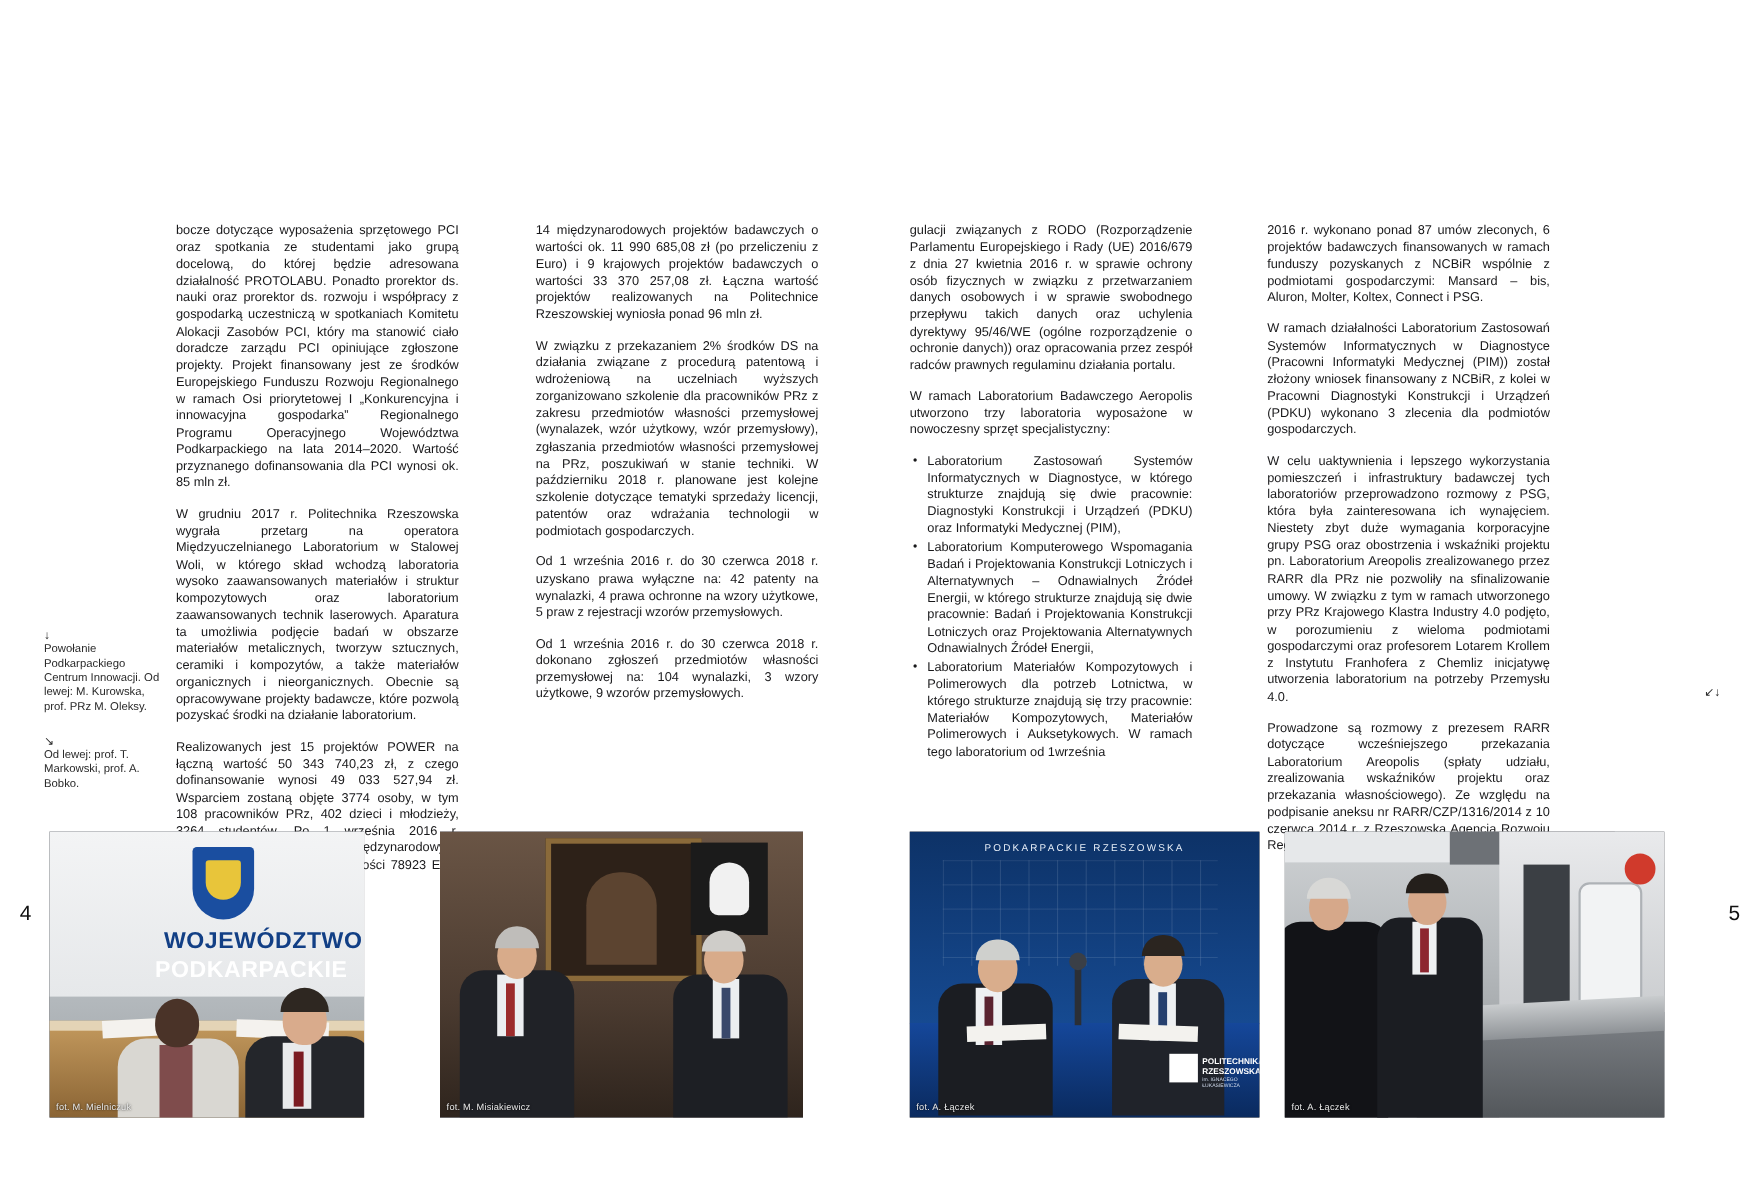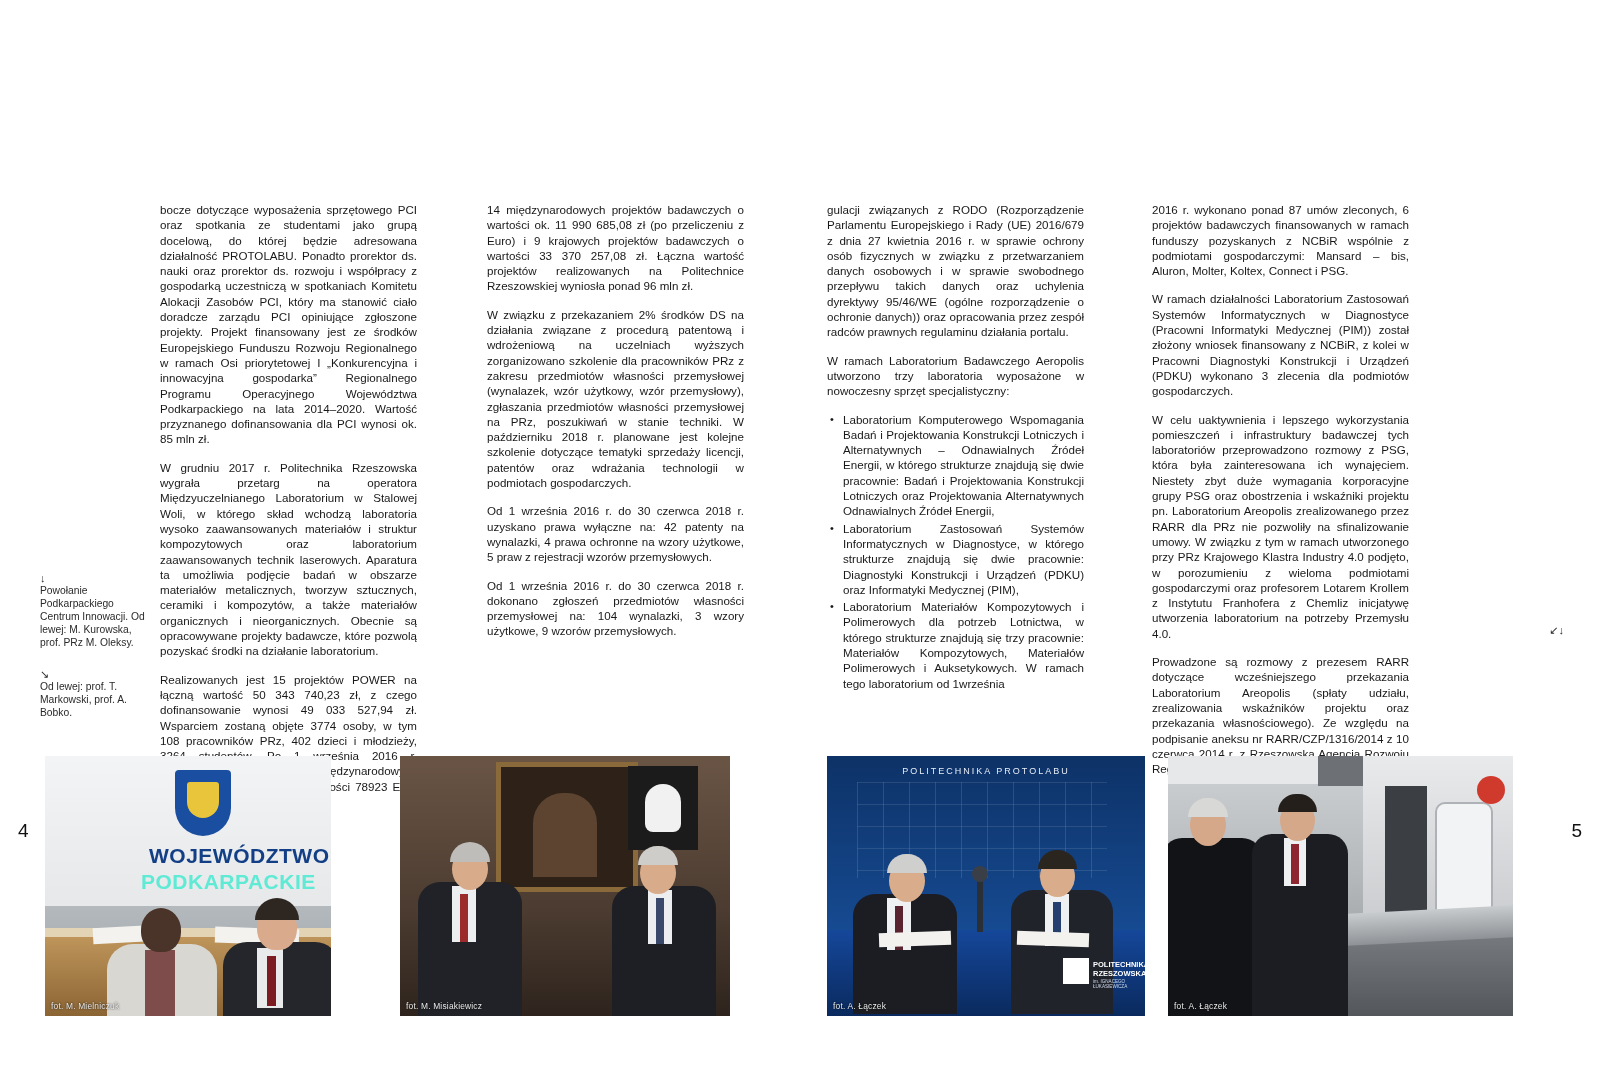--- a/index.html
+++ b/index.html
@@ -81,21 +81,21 @@
     text-shadow:0 0 2px rgba(0,0,0,.9);
     z-index:9;
   }
 
   
   .p1-bg{position:absolute;inset:0;background:linear-gradient(180deg,#dfe3e6 0%,#cfd5d8 48%,#b9bec2 49%,#9aa0a4 100%);}
   .p1-banner{position:absolute;left:0;top:0;width:100%;height:150px;background:linear-gradient(180deg,#f3f4f5,#e6e8ea);}
   .p1-crest{position:absolute;left:130px;top:14px;width:56px;height:66px;background:#1a4ea0;border-radius:4px 4px 28px 28px;}
   .p1-crest:after{content:"";position:absolute;left:12px;top:12px;width:32px;height:36px;background:#e8c53a;border-radius:3px 3px 16px 16px;}
   .p1-txt1{position:absolute;left:104px;top:88px;color:#123f85;font-size:21px;font-weight:bold;letter-spacing:.5px;font-family:"Liberation Sans",sans-serif;}
-  .p1-txt2{position:absolute;left:96px;top:114px;color:#5eead4;font-size:21px;font-weight:bold;letter-spacing:.5px;font-family:"Liberation Sans",sans-serif;}
+  .p1-txt2{position:absolute;left:96px;top:114px;color:#ffffff;font-size:21px;font-weight:bold;letter-spacing:.5px;font-family:"Liberation Sans",sans-serif;}
   .p1-table{position:absolute;left:0;bottom:0;width:100%;height:88px;background:linear-gradient(180deg,#c49a5e,#8a6434);}
   .p1-table:before{content:"";position:absolute;left:0;top:0;width:100%;height:9px;background:#e4d4b6;}
   .p1-paper1{position:absolute;left:48px;bottom:74px;width:84px;height:16px;background:#f4f2ee;transform:rotate(-3deg);}
   .p1-paper2{position:absolute;left:170px;bottom:72px;width:84px;height:16px;background:#f4f2ee;transform:rotate(2deg);}
   .p1-w-head{position:absolute;left:96px;top:152px;width:40px;height:44px;background:#4a3328;border-radius:50% 50% 45% 45%;}
   .p1-w-body{position:absolute;left:62px;top:188px;width:110px;height:86px;background:#d9d7d2;border-radius:26px 26px 0 0;}
   .p1-w-body:after{content:"";position:absolute;left:38px;top:6px;width:30px;height:78px;background:#7f4c4c;}
   .p1-m-head{position:absolute;left:212px;top:148px;width:40px;height:46px;background:#d9ab8c;border-radius:50% 50% 45% 45%;}
   .p1-m-hair{position:absolute;left:210px;top:142px;width:44px;height:22px;background:#2e2721;border-radius:22px 22px 0 0;}
   .p1-m-body{position:absolute;left:178px;top:186px;width:116px;height:88px;background:#24262b;border-radius:24px 24px 0 0;}
@@ -192,22 +192,22 @@
     <p>14 międzynarodowych projektów badawczych o wartości ok. 11 990 685,08 zł (po przeliczeniu z Euro) i 9 krajowych projektów badawczych o wartości 33 370 257,08 zł. Łączna wartość projektów realizowanych na Politechnice Rzeszowskiej wyniosła ponad 96 mln zł.</p>
     <p>W związku z przekazaniem 2% środków DS na działania związane z procedurą patentową i wdrożeniową na uczelniach wyższych zorganizowano szkolenie dla pracowników PRz z zakresu przedmiotów własności przemysłowej (wynalazek, wzór użytkowy, wzór przemysłowy), zgłaszania przedmiotów własności przemysłowej na PRz, poszukiwań w stanie techniki. W październiku 2018 r. planowane jest kolejne szkolenie dotyczące tematyki sprzedaży licencji, patentów oraz wdrażania technologii w podmiotach gospodarczych.</p>
     <p>Od 1 września 2016 r. do 30 czerwca 2018 r. uzyskano prawa wyłączne na: 42 patenty na wynalazki, 4 prawa ochronne na wzory użytkowe, 5 praw z rejestracji wzorów przemysłowych.</p>
     <p>Od 1 września 2016 r. do 30 czerwca 2018 r. dokonano zgłoszeń przedmiotów własności przemysłowej na: 104 wynalazki, 3 wzory użytkowe, 9 wzorów przemysłowych.</p>
   </div>
 
   <div class="col" id="col3">
     <p>gulacji związanych z RODO (Rozporządzenie Parlamentu Europejskiego i Rady (UE) 2016/679 z dnia 27 kwietnia 2016 r. w sprawie ochrony osób fizycznych w związku z przetwarzaniem danych osobowych i w sprawie swobodnego przepływu takich danych oraz uchylenia dyrektywy 95/46/WE (ogólne rozporządzenie o ochronie danych)) oraz opracowania przez zespół radców prawnych regulaminu działania portalu.</p>
     <p>W ramach Laboratorium Badawczego Aeropolis utworzono trzy laboratoria wyposażone w nowoczesny sprzęt specjalistyczny:</p>
     <ul>
+      <li>Laboratorium Zastosowań Systemów Informatycznych w Diagnostyce, w którego strukturze znajdują się dwie pracownie: Diagnostyki Konstrukcji i Urządzeń (PDKU) oraz Informatyki Medycznej (PIM),</li>
       <li>Laboratorium Komputerowego Wspomagania Badań i Projektowania Konstrukcji Lotniczych i Alternatywnych – Odnawialnych Źródeł Energii, w którego strukturze znajdują się dwie pracownie: Badań i Projektowania Konstrukcji Lotniczych oraz Projektowania Alternatywnych Odnawialnych Źródeł Energii,</li>
-      <li>Laboratorium Zastosowań Systemów Informatycznych w Diagnostyce, w którego strukturze znajdują się dwie pracownie: Diagnostyki Konstrukcji i Urządzeń (PDKU) oraz Informatyki Medycznej (PIM),</li>
       <li>Laboratorium Materiałów Kompozytowych i Polimerowych dla potrzeb Lotnictwa, w którego strukturze znajdują się trzy pracownie: Materiałów Kompozytowych, Materiałów Polimerowych i Auksetykowych. W ramach tego laboratorium od 1września</li>
     </ul>
   </div>
 
   <div class="col" id="col4">
     <p>2016 r. wykonano ponad 87 umów zleconych, 6 projektów badawczych finansowanych w ramach funduszy pozyskanych z NCBiR wspólnie z podmiotami gospodarczymi: Mansard – bis, Aluron, Molter, Koltex, Connect i PSG.</p>
     <p>W ramach działalności Laboratorium Zastosowań Systemów Informatycznych w Diagnostyce (Pracowni Informatyki Medycznej (PIM)) został złożony wniosek finansowany z NCBiR, z kolei w Pracowni Diagnostyki Konstrukcji i Urządzeń (PDKU) wykonano 3 zlecenia dla podmiotów gospodarczych.</p>
     <p>W celu uaktywnienia i lepszego wykorzystania pomieszczeń i infrastruktury badawczej tych laboratoriów przeprowadzono rozmowy z PSG, która była zainteresowana ich wynajęciem. Niestety zbyt duże wymagania korporacyjne grupy PSG oraz obostrzenia i wskaźniki projektu pn. Laboratorium Areopolis zrealizowanego przez RARR dla PRz nie pozwoliły na sfinalizowanie umowy. W związku z tym w ramach utworzonego przy PRz Krajowego Klastra Industry 4.0 podjęto, w porozumieniu z wieloma podmiotami gospodarczymi oraz profesorem Lotarem Krollem z Instytutu Franhofera z Chemliz inicjatywę utworzenia laboratorium na potrzeby Przemysłu 4.0.</p>
     <p>Prowadzone są rozmowy z prezesem RARR dotyczące wcześniejszego przekazania Laboratorium Areopolis (spłaty udziału, zrealizowania wskaźników projektu oraz przekazania własnościowego). Ze względu na podpisanie aneksu nr RARR/CZP/1316/2014 z 10 czerwca 2014 r. z Rzeszowską Agencją Rozwoju Regionalnego</p>
   </div>
@@ -262,21 +262,21 @@
     </div>
     <div class="p2-manR-head"></div>
     <div class="p2-manR-hair"></div>
     <div class="credit">fot. M. Misiakiewicz</div>
   </div>
 
   <div class="photo" id="photo3">
     <div class="p3-bg"></div>
     <div class="p3-wall"></div>
     <div class="p3-grid"></div>
-    <div class="p3-wallTxt">POLITECHNIKA PROTOLABU</div>
+    <div class="p3-wallTxt">PODKARPACKIE RZESZOWSKA</div>
     <div class="p3-table"></div>
     <div class="p3-aBody">
       <div class="p3-aShirt"></div>
       <div class="p3-aTie"></div>
     </div>
     <div class="p3-aHead"></div>
     <div class="p3-aHair"></div>
     <div class="p3-bBody">
       <div class="p3-bShirt"></div>
       <div class="p3-bTie"></div>

